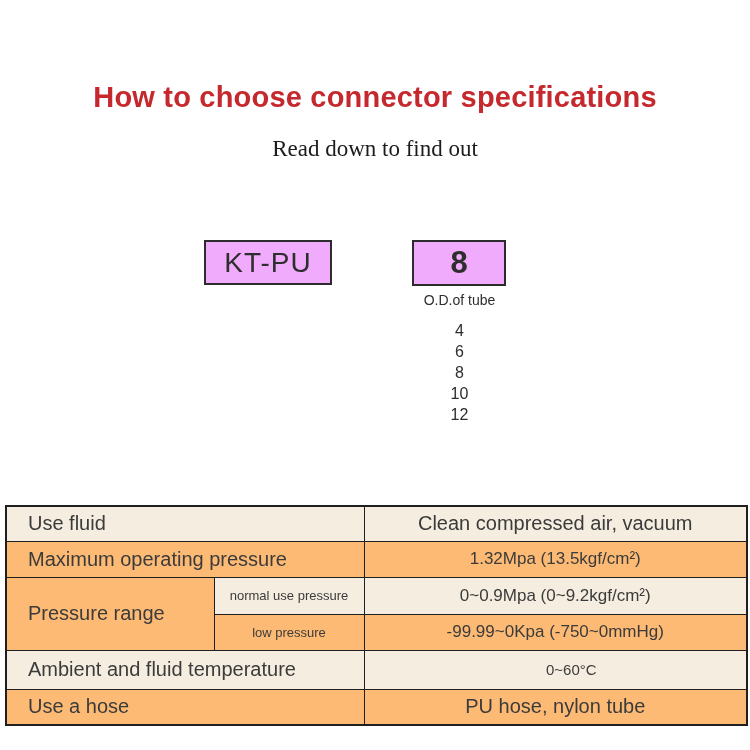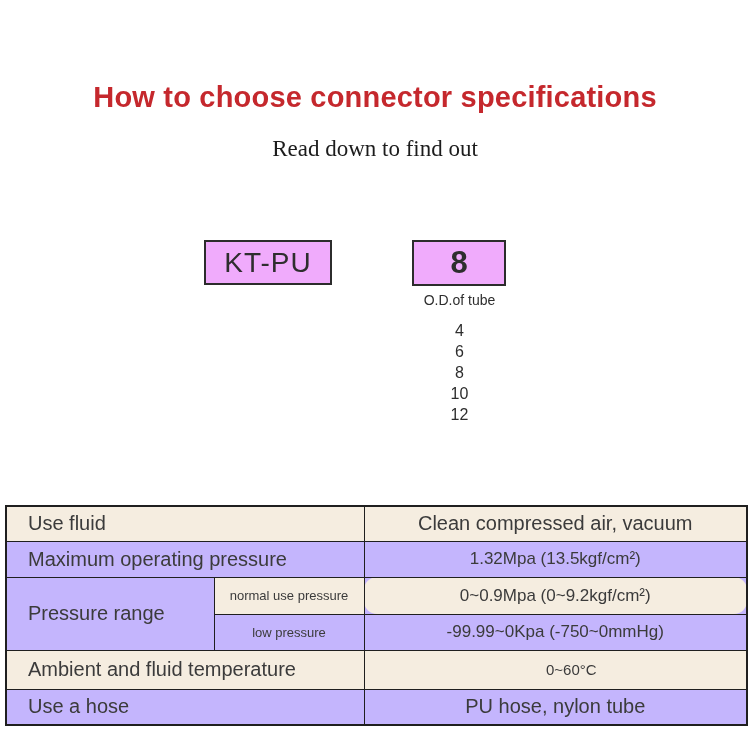--- a/index.html
+++ b/index.html
@@ -72,21 +72,21 @@
     font-size: 16px;
     line-height: 21px;
     color: #2e2e2e;
   }
   table.spec {
     position: absolute;
     left: 5px; top: 473px;
     width: 741px;
     border-collapse: collapse;
     table-layout: fixed;
-    background: #c4b5fd;
+    background: #fdba74;
     border: 2px solid #1f1f1f;
   }
   table.spec td {
     border: 1px solid #1f1f1f;
     vertical-align: middle;
     color: #3b3b3b;
   }
   td.lbl {
     text-align: left;
     padding-left: 21px;
@@ -94,21 +94,21 @@
   }
   td.sublbl {
     text-align: center;
     font-size: 13px;
     color: #3f3f3f;
   }
   td.val {
     text-align: center;
     font-size: 20px;
   }
-  td.val-sm { text-align: center; font-size: 17px; border-radius: 13px; }
+  td.val-sm { text-align: center; font-size: 17px; }
   td.val-xs { text-align: center; font-size: 15px; padding-left: 32px; }
   tr.r1 { height: 35px; }
   tr.r2 { height: 36px; }
   tr.r3 { height: 37px; }
   tr.r4 { height: 36px; padding-left: 12px; }
   tr.r5 { height: 39px; }
   tr.r6 { height: 36px; }
   .beige { background: #f5ede0; }
 </style>
 </head>

